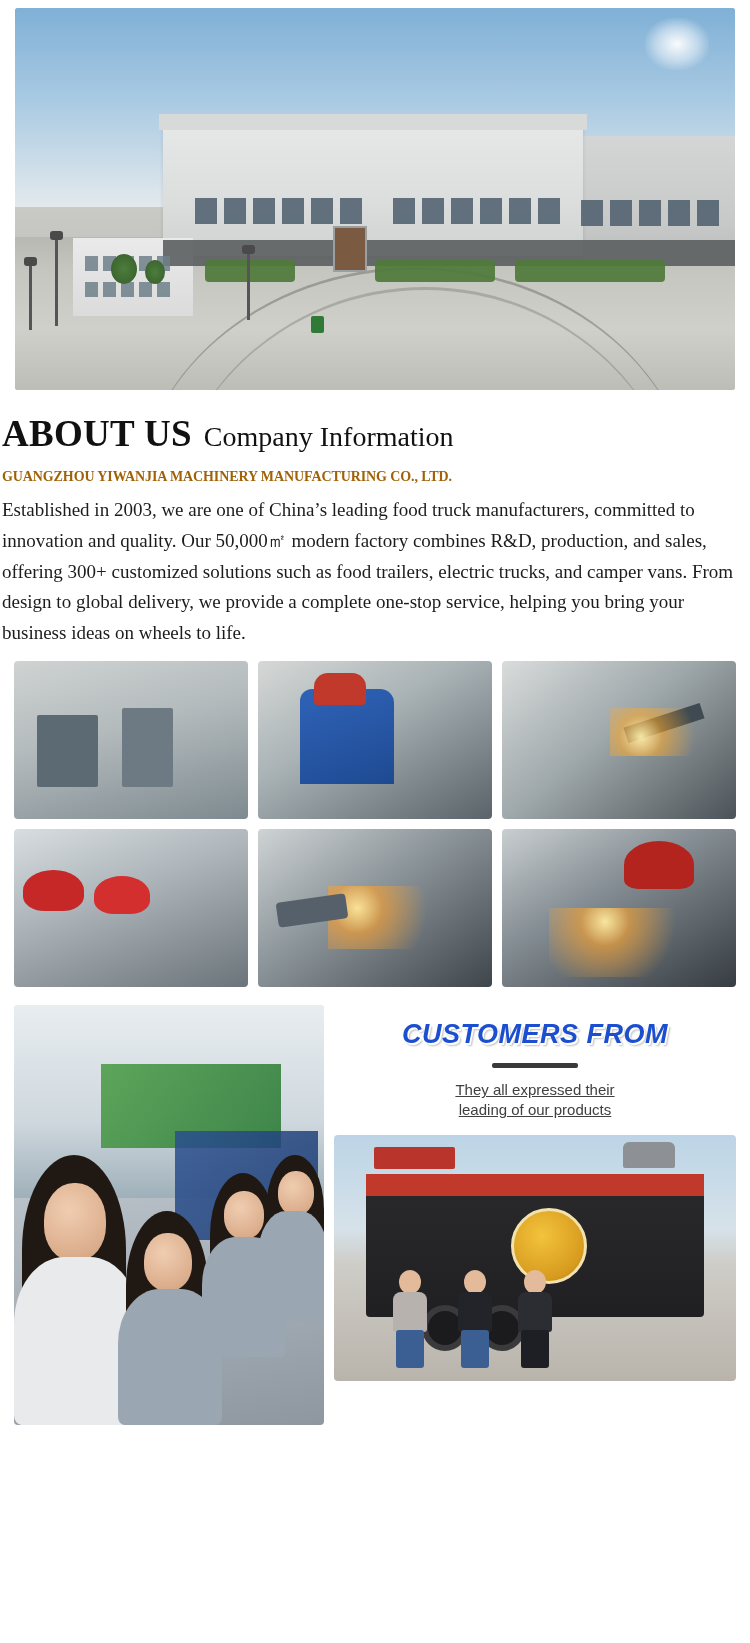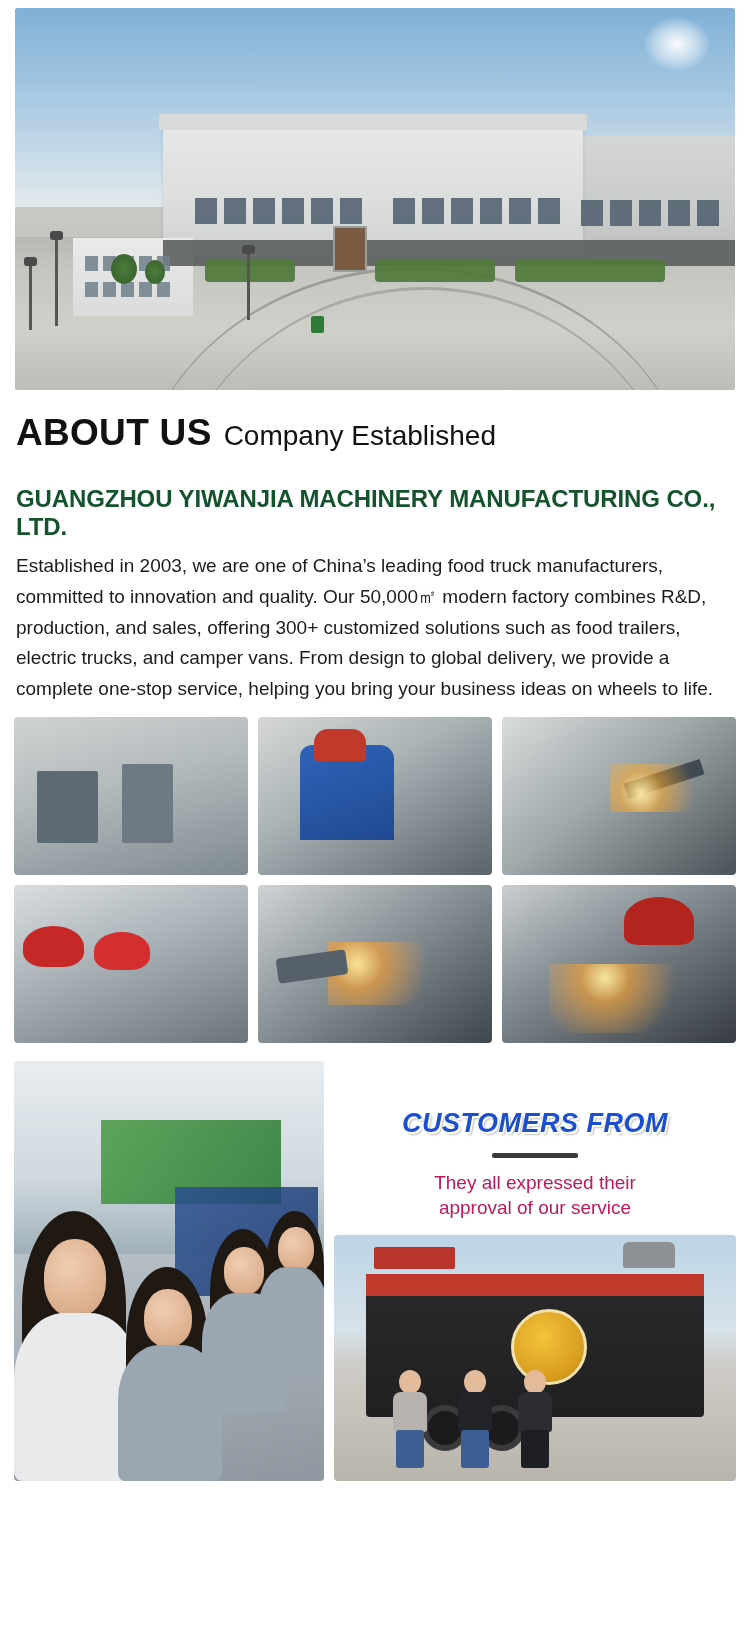--- a/index.html
+++ b/index.html
@@ -139,45 +139,46 @@
   .bin {
     position: absolute;
     left: 296px; top: 308px;
     width: 13px; height: 17px;
     background: #2f7a36;
     border-radius: 2px;
   }
 
   
   .about {
-    padding: 22px 14px 0 16px;
+    padding: 22px 14px 0 2px;
+    font-family: Liberation Serif, serif;
   }
   .about-head {
     display: flex;
     align-items: baseline;
     gap: 12px;
   }
   .about-head h1 {
     margin: 0;
     font-size: 37px;
     font-weight: bold;
     letter-spacing: 0.3px;
     color: #111;
   }
   .about-head h2 {
     margin: 0;
     font-size: 28px;
     font-weight: normal;
     color: #111;
   }
   .company-name {
-    margin: 31px 0 10px 0;
-    font-size: 24px;
+    margin: 14px 0 10px 0;
+    font-size: 14px;
     font-weight: bold;
-    color: #14532d;
+    color: #a16207;
     letter-spacing: -0.1px;
   }
   .about-text {
     margin: 0;
     font-size: 19px;
     line-height: 1.62;
     color: #1c1c1c;
   }
 
   
@@ -281,21 +282,20 @@
   }
 
   
   .customers {
     position: relative;
     padding: 18px 14px 24px 14px;
   }
   .cust-row {
     display: flex;
     gap: 10px;
-    align-items: flex-end;
   }
   .selfie {
     width: 310px;
     height: 420px;
     border-radius: 4px;
     overflow: hidden;
     position: relative;
     background: linear-gradient(170deg, #d7dde2 0%, #b9c2c9 40%, #8e979f 100%);
     flex: none;
   }
@@ -355,23 +355,24 @@
   }
   .cust-divider {
     width: 86px;
     height: 5px;
     background: #3a3a3a;
     margin: 14px auto 12px auto;
     border-radius: 2px;
   }
   .cust-sub {
     text-align: center;
-    font-size: 19px;
+    font-size: 15px;
     line-height: 1.35;
-    color: #be185d;
+    color: #404040;
+    text-decoration: underline;
   }
   .truck {
     margin-top: 14px;
     height: 246px;
     border-radius: 4px;
     overflow: hidden;
     position: relative;
     background: linear-gradient(to bottom, #bcd4e6 0%, #d6e2ea 38%, #cfcdc8 52%, #b9b4ab 100%);
   }
   .truck-body {
@@ -501,21 +502,21 @@
     <div class="lamp" style="left:40px; top:232px; height:86px;"></div>
     <div class="lamp" style="left:14px; top:258px; height:64px;"></div>
     <div class="lamp" style="left:232px; top:246px; height:66px;"></div>
     <div class="tree" style="left:96px; top:246px;"></div>
     <div class="tree" style="left:130px; top:252px; width:20px; height:24px;"></div>
   </div>
 
   <div class="about">
     <div class="about-head">
       <h1>ABOUT US</h1>
-      <h2>Company Established</h2>
+      <h2>Company Information</h2>
     </div>
     <div class="company-name">GUANGZHOU YIWANJIA MACHINERY MANUFACTURING CO., LTD.</div>
     <p class="about-text">Established in 2003, we are one of China’s leading food truck manufacturers, committed to innovation and quality. Our 50,000㎡ modern factory combines R&amp;D, production, and sales, offering 300+ customized solutions such as food trailers, electric trucks, and camper vans. From design to global delivery, we provide a complete one-stop service, helping you bring your business ideas on wheels to life.</p>
   </div>
 
 
   <div class="grid">
     <div class="ph ph1"></div>
     <div class="ph ph2"></div>
     <div class="ph ph3"></div>
@@ -549,21 +550,21 @@
         <div class="body-g" style="left:244px; top:206px; width:70px; height:110px;"></div>
       </div>
 
       <div class="cust-right">
         <div class="cust-title">
           <span class="l1">CUSTOMERS FROM</span>
         </div>
         <div class="cust-divider"></div>
         <div class="cust-sub">
           <div>They all expressed their</div>
-          <div>approval of our service</div>
+          <div>leading of our products</div>
         </div>
 
         <div class="truck">
           <div class="truck-body"></div>
           <div class="truck-stripe"></div>
           <div class="truck-sign"></div>
           <div class="truck-vent"></div>
           <div class="truck-logo"></div>
           <div class="truck-wheel" style="left:22%;"></div>
           <div class="truck-wheel" style="left:36%;"></div>

